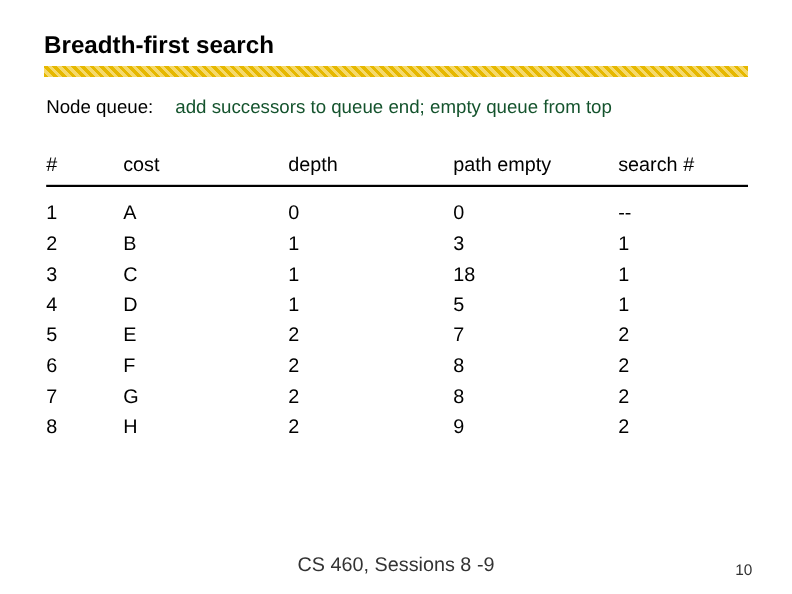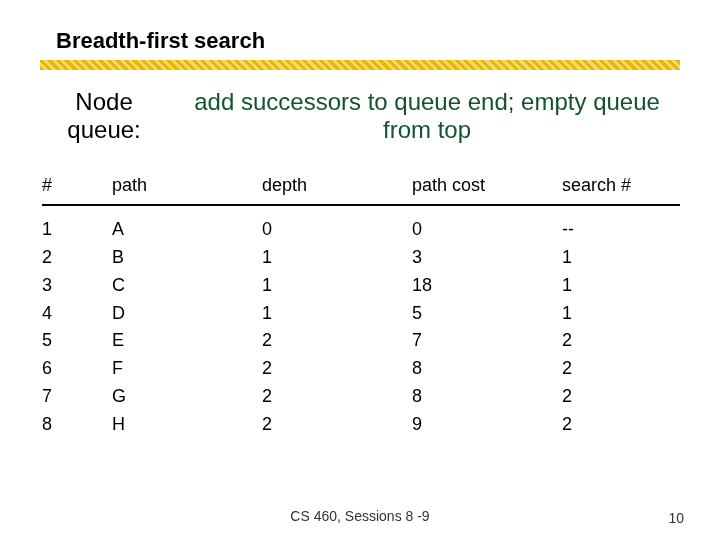--- a/index.html
+++ b/index.html
@@ -15,38 +15,38 @@
   .slide {
     position: relative;
     width: 720px;
     height: 540px;
     box-sizing: border-box;
     padding: 28px 40px 0 40px;
   }
   .title {
     font-size: 22px;
     font-weight: bold;
-    margin: 0 0 6px 16px;
+    margin: 0 0 6px 0;
   }
   .underline {
     height: 10px;
     margin: 0 0 18px 0;
     background: repeating-linear-gradient(
       45deg,
       #e6b800 0px,
       #e6b800 3px,
       #f5d96b 3px,
       #f5d96b 6px
     );
   }
   .queue-line {
     display: flex;
     align-items: baseline;
-    gap: 8px;
-    font-size: 24px;
+    gap: 20px;
+    font-size: 17px;
     margin: 10px 0 28px 2px;
     text-align: center;
   }
   .queue-label { color: #000000; }
   .queue-desc  { color: #14532d; }
   .table-wrap { margin-left: 2px; }
   .thead, .trow {
     display: grid;
     grid-template-columns: 70px 150px 150px 150px 110px;
     font-size: 18px;
@@ -60,21 +60,21 @@
     width: 100%;
     margin: 2px 0 10px 0;
   }
   .footer {
     position: absolute;
     bottom: 16px;
     left: 0;
     width: 100%;
     display: flex;
     justify-content: center;
-    font-size: 14px;
+    font-size: 18px;
     color: #333333;
   }
   .pagenum {
     position: absolute;
     right: 36px;
     bottom: 14px;
     font-size: 14px;
     color: #333333;
   }
 </style>
@@ -87,23 +87,23 @@
   <div class="underline"></div>
 
   <div class="queue-line">
     <span class="queue-label">Node queue:</span>
     <span class="queue-desc">add successors to queue end; empty queue from top</span>
   </div>
 
   <div class="table-wrap">
     <div class="thead">
       <div>#</div>
-      <div>path</div>
+      <div>cost</div>
       <div>depth</div>
-      <div>path cost</div>
+      <div>path empty</div>
       <div>search #</div>
     </div>
     <div class="hr"></div>
 
     <div class="trow">
       <div>1</div>
       <div>A</div>
       <div>0</div>
       <div>0</div>
       <div>--</div>

